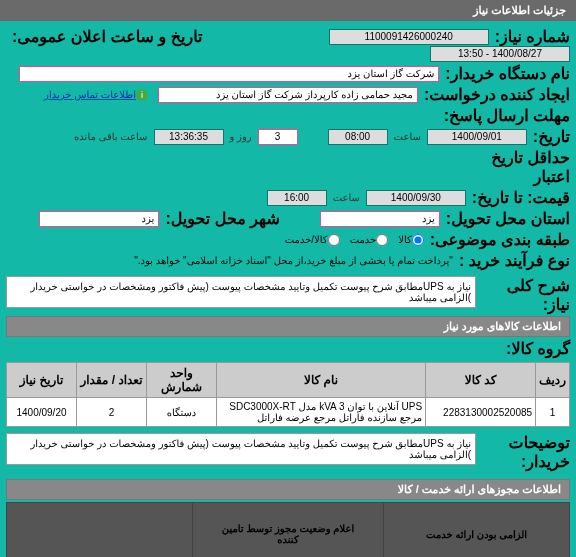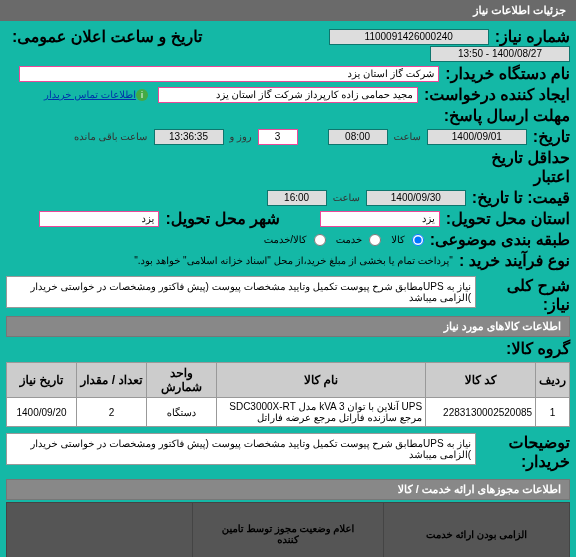--- a/index.html
+++ b/index.html
@@ -8,21 +8,21 @@
 .header-bar { background: #6a6a6a; color: #fff; padding: 4px 10px; font-size: 11px; font-weight: bold; }
 .section { padding: 4px 6px; }
 .row { display: flex; align-items: center; margin: 2px 0; flex-wrap: wrap; }
 .label { font-weight: bold; margin-left: 6px; font-size: 16px; }
 .field { background: #fff; border: 1px solid #ec4899; padding: 1px 4px; min-height: 16px; font-size: 10px; }
 .gray-field { background: #ddd; border: 1px solid #0f766e; padding: 1px 4px; min-height: 16px; font-size: 10px; }
 .section-header { background: #888; color: #fff; border: 1px solid #777; padding: 3px 8px; margin: 2px 0; font-size: 11px; font-weight: bold; }
 .sub-label { font-size: 10px; color: #333; }
 .link { color: #0033aa; text-decoration: underline; cursor: pointer; }
 .radio-group { display: flex; align-items: center; gap: 10px; }
-.radio-item { display: flex; align-items: center; gap: 7px; }
+.radio-item { display: flex; align-items: center; gap: 0; }
 input[type="radio"] { width: 12px; height: 12px; }
 table { width: 100%; border-collapse: collapse; font-size: 10px; }
 th { background: #ccc; border: 1px solid #999; padding: 3px; font-size: 12px; text-align: center; }
 td { background: #fff; border: 1px solid #999; padding: 3px; font-size: 10px; }
 .desc-box { background: #fff; border: 1px solid #999; padding: 4px; font-size: 10px; margin-right: 8px; flex: 1; }
 .dark-table th { background: #555; color: #000; border: 1px solid #444; padding: 20px; font-size: 10px; text-align: center; }
 .btn { background: #bbb; border: 1px solid #888; padding: 2px 10px; font-size: 10px; cursor: pointer; }
 select { background: #fff; border: 1px solid #999; padding: 1px; font-size: 10px; height: 18px; }
 .flex-spacer { flex: 1; }
 </style>

